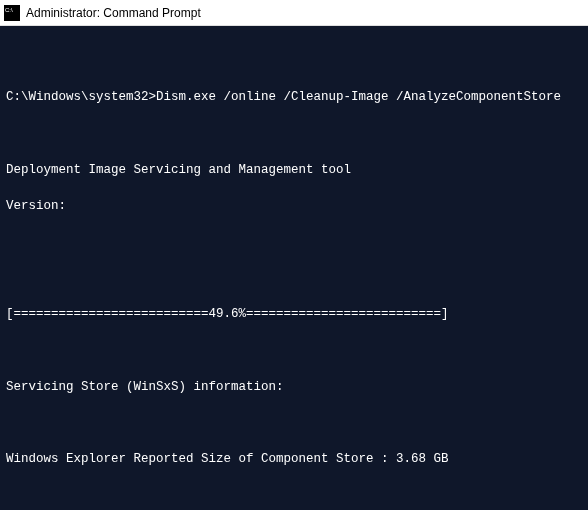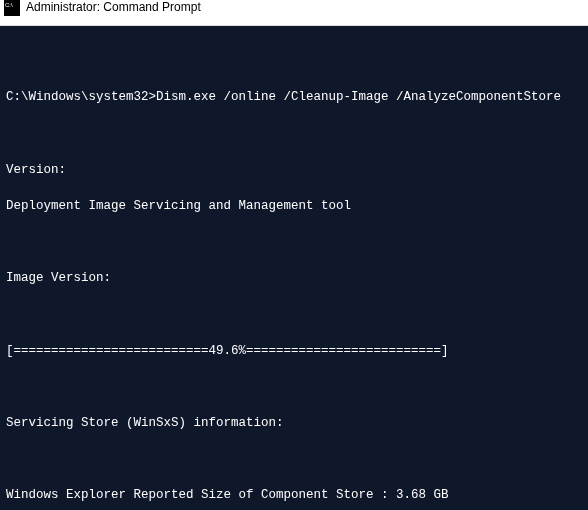--- a/index.html
+++ b/index.html
@@ -11,20 +11,21 @@
       width: 588px;
       height: 510px;
       background: #ffffff;
       font-family: Consolas, 'Courier New', monospace;
       overflow: hidden;
     }
     .titlebar {
       height: 26px;
       background: #ffffff;
       display: flex;
+      align-items: center;
       padding: 0 4px;
       border-bottom: 1px solid #e0e0e0;
     }
     .titlebar-icon {
       width: 16px;
       height: 16px;
       background: #000000;
       display: flex;
       align-items: center;
       justify-content: center;
@@ -67,24 +68,23 @@
 
 <div class="titlebar">
   <div class="titlebar-icon"></div>
   <span class="titlebar-text">Administrator: Command Prompt</span>
 </div>
 
 <div class="terminal">
 <div class="empty-line"></div>
 <div class="line"><span>C:\Windows\system32&gt;</span><span>Dism.exe /online /Cleanup-Image /AnalyzeComponentStore</span></div>
 <div class="empty-line"></div>
+<div class="line">Deployment Image Servicing and Management tool</div>
 <div class="line">Version:</div>
-<div class="line">Deployment Image Servicing and Management tool</div>
 <div class="empty-line"></div>
-<div class="line">Image Version:</div>
 <div class="empty-line"></div>
 <div class="line">[==========================49.6%==========================]</div>
 <div class="empty-line"></div>
 <div class="line">Servicing Store (WinSxS) information:</div>
 <div class="empty-line"></div>
 <div class="line">Windows Explorer Reported Size of Component Store : 3.68 GB</div>
 
 
 
 

